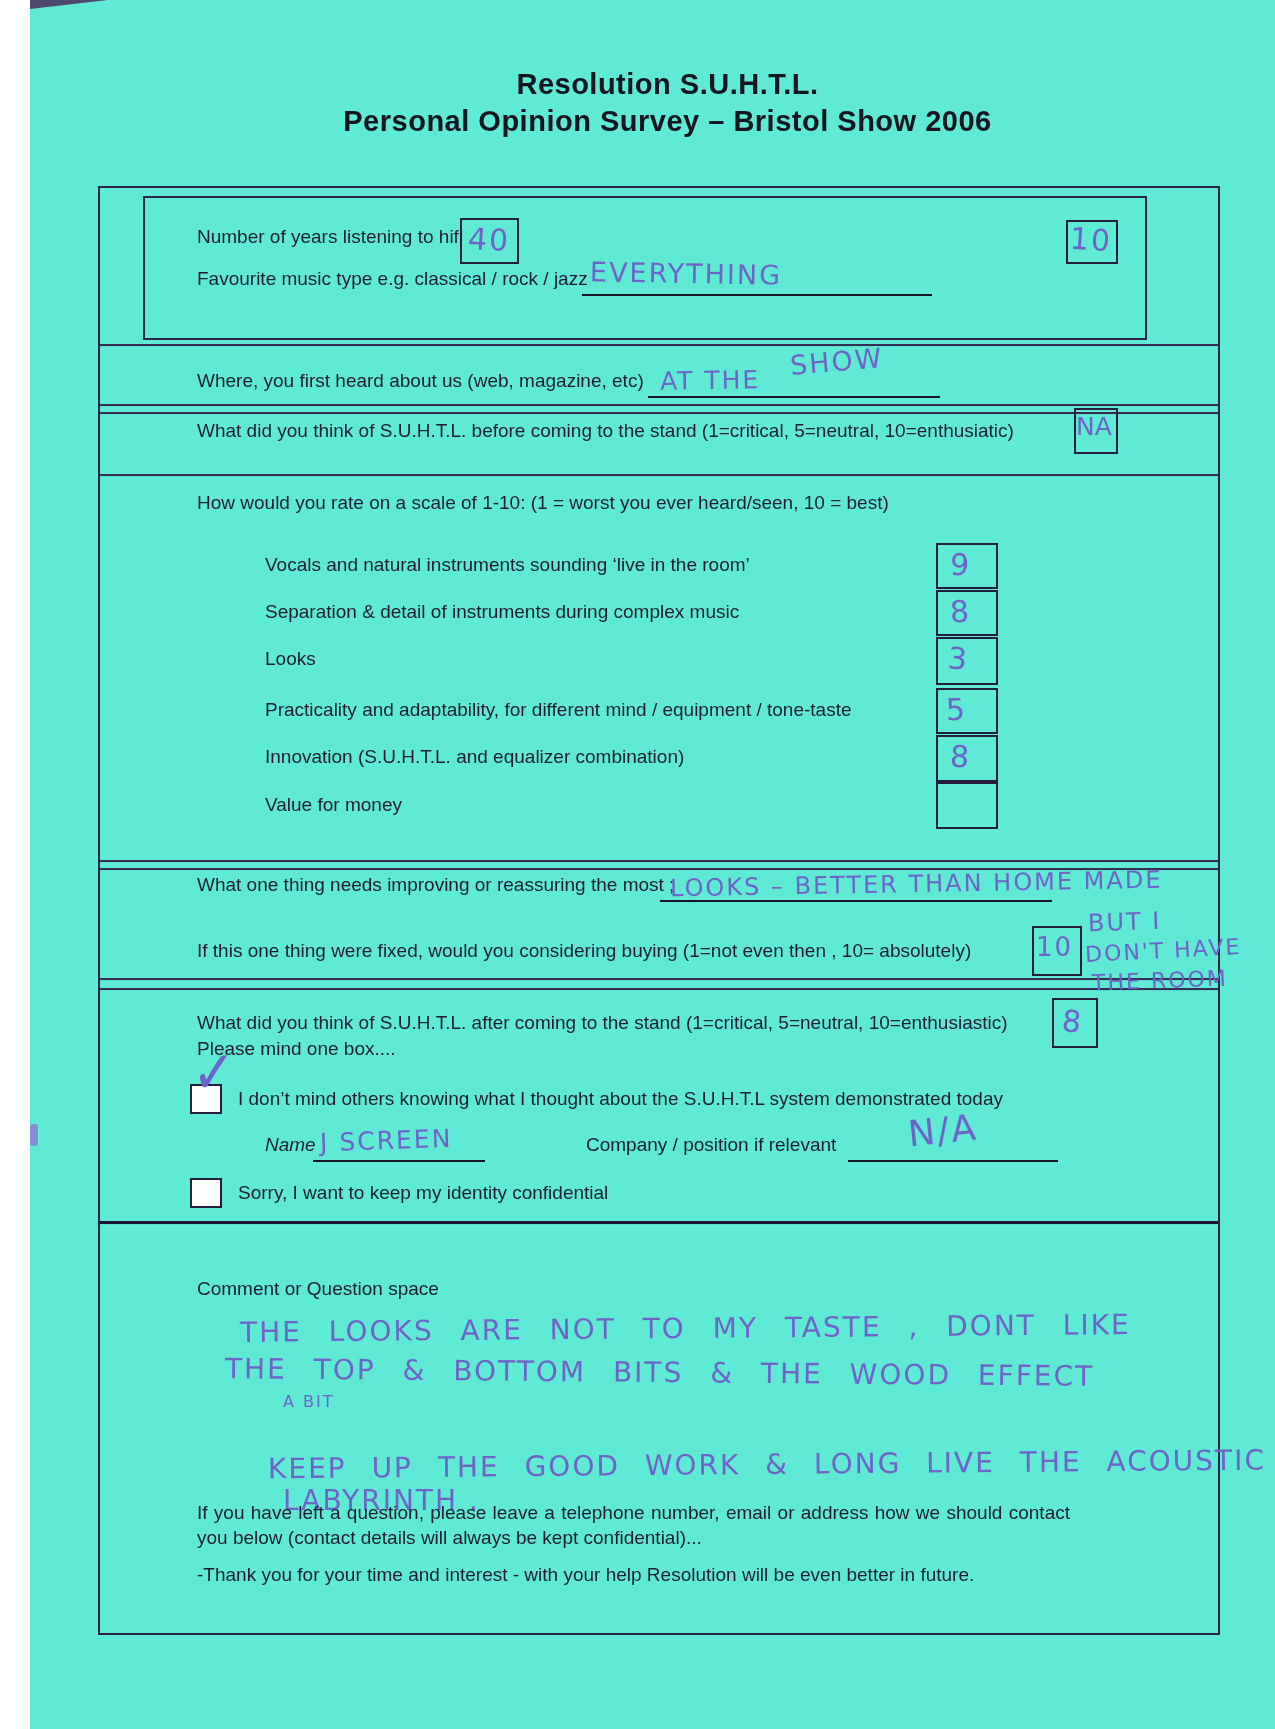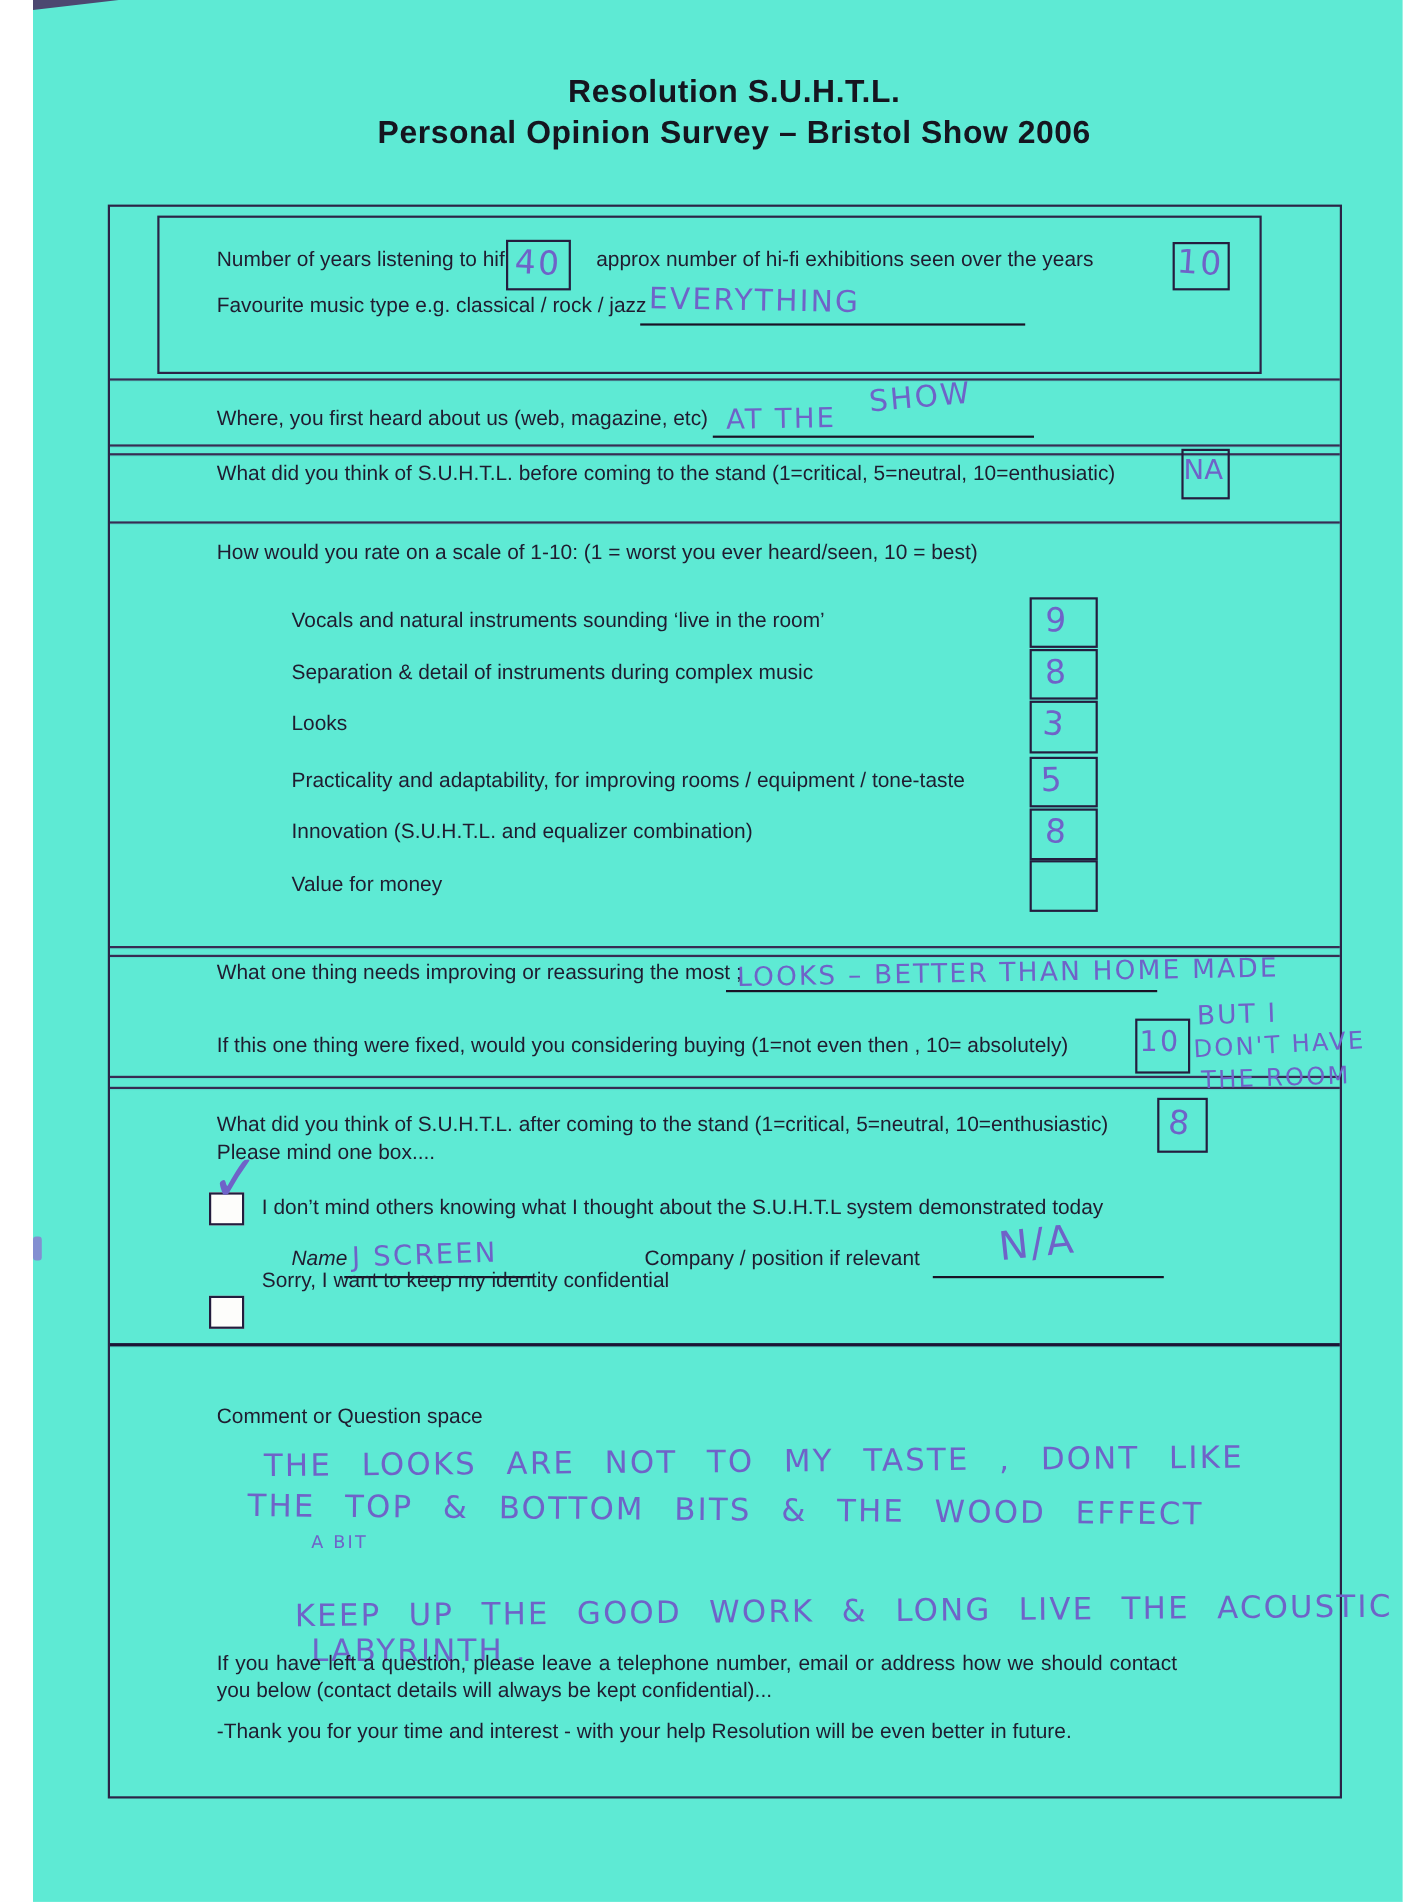--- a/index.html
+++ b/index.html
@@ -36,21 +36,20 @@
 
   <div class="title" style="top:68px;">Resolution S.U.H.T.L.</div>
   <div class="title" style="top:105px;">Personal Opinion Survey – Bristol Show 2006</div>
 
   <div class="rect" style="left:68px; top:186px; width:1118px; height:1445px;"></div>
 
   <div class="rect" style="left:113px; top:196px; width:1000px; height:140px;"></div>
   <div class="t" style="left:167px; top:226px;">Number of years listening to hifi</div>
   <div class="box" style="left:430px; top:218px; width:55px; height:42px;"></div>
   <div class="hw rv" style="left:438px; top:222px; transform:rotate(3deg);">40</div>
-  <div class="t" style="left:512px; top:226px;">approx number of hi-fi exhibitions seen over the years</div>
   <div class="box" style="left:1036px; top:220px; width:48px; height:40px;"></div>
   <div class="hw rv" style="left:1040px; top:222px; transform:rotate(4deg);">10</div>
   <div class="t" style="left:167px; top:268px;">Favourite music type e.g. classical / rock / jazz</div>
   <div class="uline" style="left:552px; top:294px; width:350px;"></div>
   <div class="hw" style="left:560px; top:258px; font-size:27px; transform:rotate(1deg);">EVERYTHING</div>
 
   <div class="hline" style="top:344px;"></div>
   <div class="t" style="left:167px; top:370px;">Where, you first heard about us (web, magazine, etc)</div>
   <div class="uline" style="left:618px; top:396px; width:292px;"></div>
   <div class="hw" style="left:630px; top:366px; font-size:25px; transform:rotate(-1deg);">AT THE</div>
@@ -74,21 +73,21 @@
     <div class="t" style="left:235px; top:601px;">Separation &amp; detail of instruments during complex music</div>
     <div class="box" style="left:906px; top:590px; width:58px; height:42px;"></div>
     <div class="hw rv" style="left:920px; top:594px; transform:rotate(-3deg);">8</div>
   </div>
   <div>
     <div class="t" style="left:235px; top:648px;">Looks</div>
     <div class="box" style="left:906px; top:637px; width:58px; height:44px;"></div>
     <div class="hw rv" style="left:918px; top:641px; transform:rotate(4deg);">3</div>
   </div>
   <div>
-    <div class="t" style="left:235px; top:699px;">Practicality and adaptability, for improving rooms / equipment / tone-taste</div>
+    <div class="t" style="left:235px; top:699px;">Practicality and adaptability, for different mind / equipment / tone-taste</div>
     <div class="box" style="left:906px; top:688px; width:58px; height:42px;"></div>
     <div class="hw rv" style="left:916px; top:692px; transform:rotate(-2deg);">5</div>
   </div>
   <div>
     <div class="t" style="left:235px; top:746px;">Innovation (S.U.H.T.L. and equalizer combination)</div>
     <div class="box" style="left:906px; top:735px; width:58px; height:43px;"></div>
     <div class="hw rv" style="left:920px; top:739px; transform:rotate(3deg);">8</div>
   </div>
   <div>
     <div class="t" style="left:235px; top:794px;">Value for money</div>
@@ -120,21 +119,21 @@
   <div class="t" style="left:208px; top:1088px;">I don’t mind others knowing what I thought about the S.U.H.T.L system demonstrated today</div>
 
   <div class="t" style="left:235px; top:1134px;font-style:italic;">Name</div>
   <div class="uline" style="left:283px; top:1160px; width:172px;"></div>
   <div class="hw" style="left:290px; top:1126px; font-size:25px; transform:rotate(-2deg);">J SCREEN</div>
   <div class="t" style="left:556px; top:1134px;">Company / position if relevant</div>
   <div class="uline" style="left:818px; top:1160px; width:210px;"></div>
   <div class="hw" style="left:878px; top:1110px; font-size:36px; transform:rotate(-6deg);">N/A</div>
 
   <div class="cb" style="left:160px; top:1178px;"></div>
-  <div class="t" style="left:208px; top:1154px;">Sorry, I want to keep my identity confidential</div>
+  <div class="t" style="left:208px; top:1182px;">Sorry, I want to keep my identity confidential</div>
 
   <div class="hline" style="top:1221px; border-top-width:3px; border-top-color:#1c1535;"></div>
   <div class="t" style="left:167px; top:1278px;">Comment or Question space</div>
   <div class="hw" style="left:210px; top:1312px; font-size:28px; word-spacing:16px; transform:rotate(-0.5deg);">THE LOOKS ARE NOT TO MY TASTE , DONT LIKE</div>
   <div class="hw" style="left:195px; top:1356px; font-size:28px; word-spacing:16px; transform:rotate(0.5deg);">THE TOP &amp; BOTTOM BITS &amp; THE WOOD EFFECT</div>
   <div class="hw" style="left:253px; top:1392px; font-size:16px;">A BIT</div>
   <div class="hw" style="left:238px; top:1448px; font-size:28px; word-spacing:14px; transform:rotate(-0.5deg);">KEEP UP THE GOOD WORK &amp; LONG LIVE THE ACOUSTIC</div>
   <div class="hw" style="left:253px; top:1484px; font-size:28px;">LABYRINTH .</div>
 
   <div class="t" style="left:167px; top:1564px;">-Thank you for your time and interest - with your help Resolution will be even better in future.</div>

